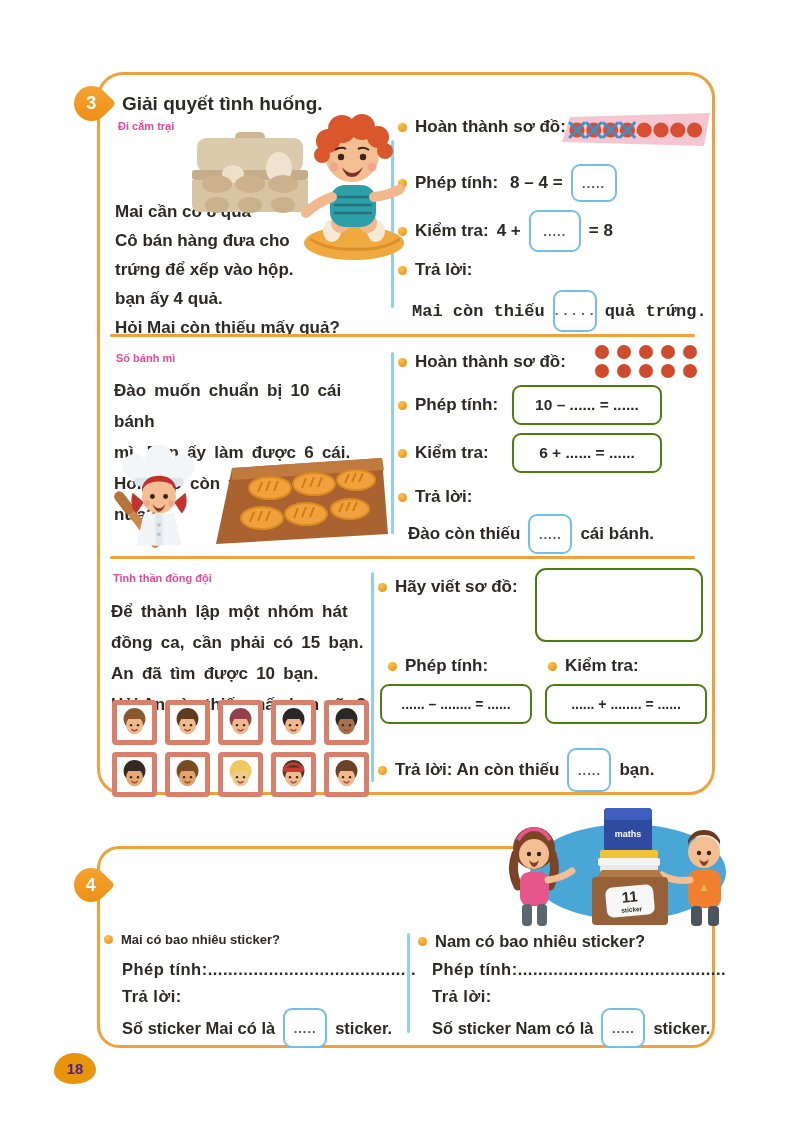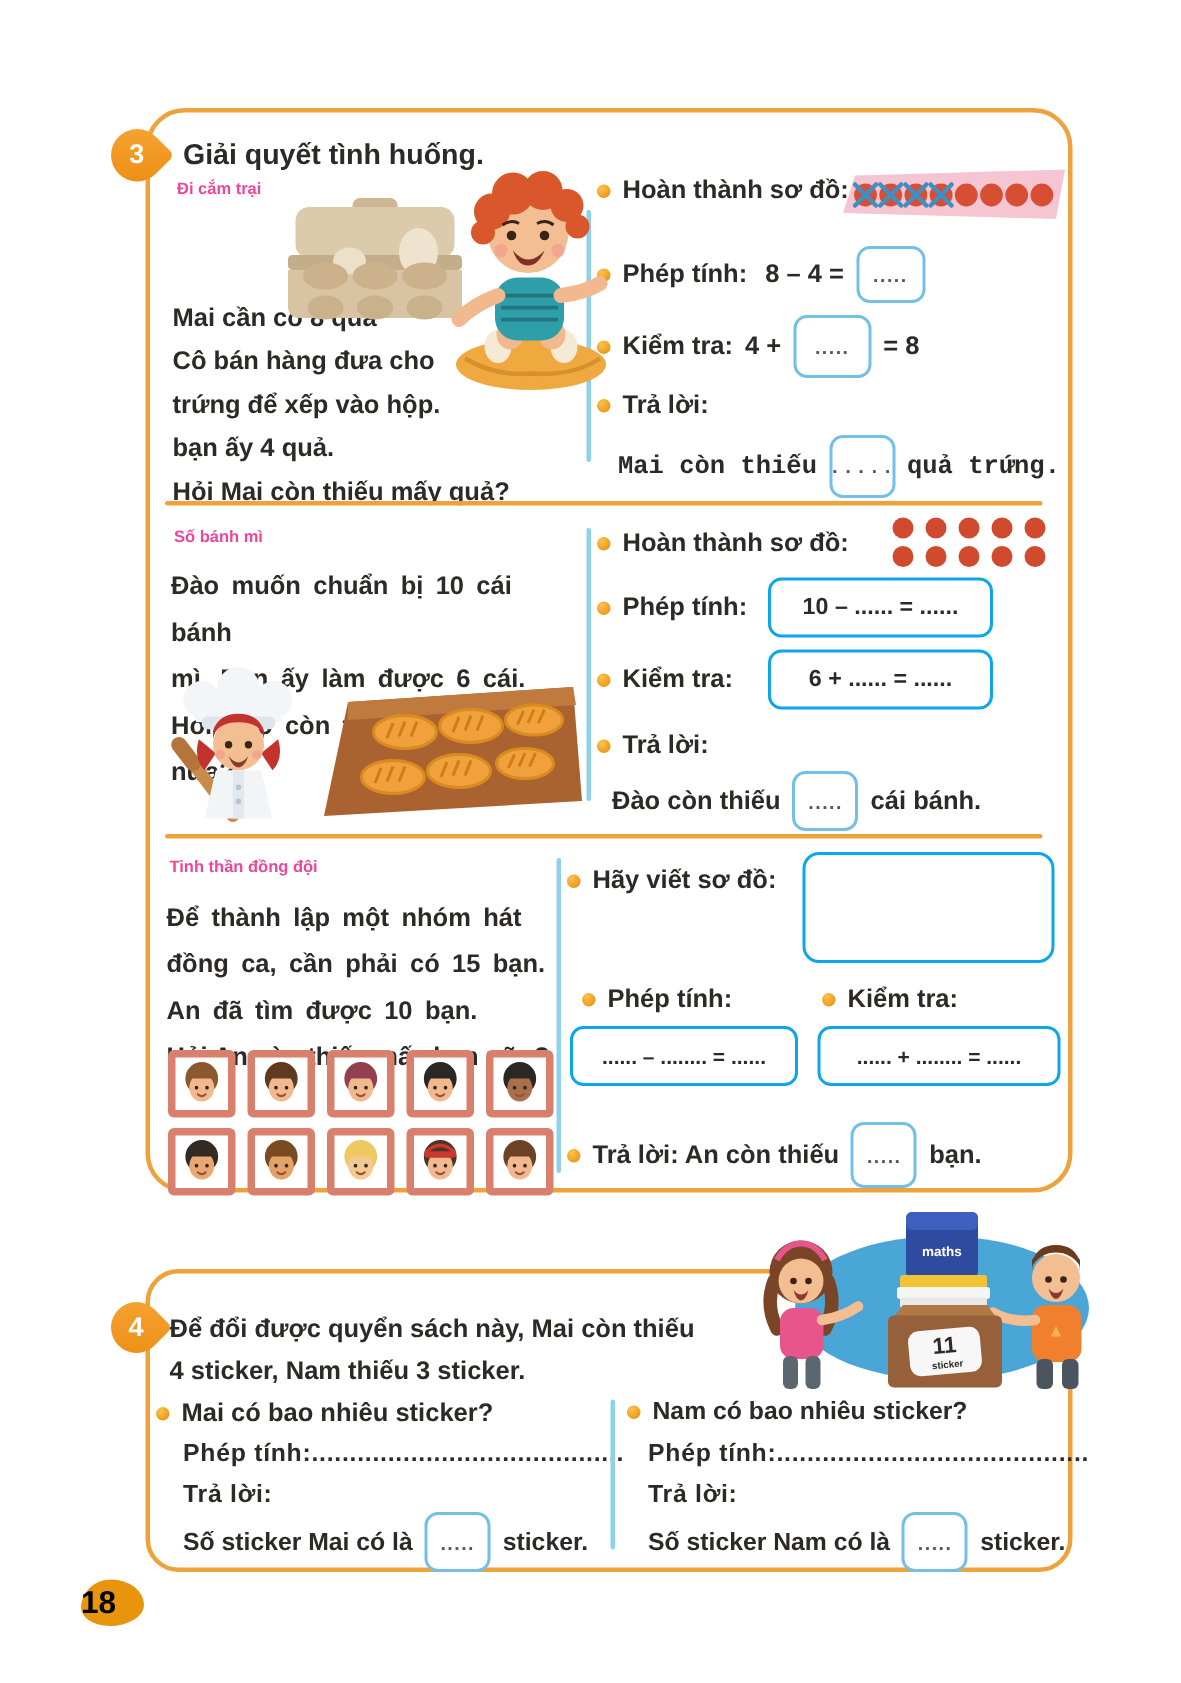--- a/index.html
+++ b/index.html
@@ -12,31 +12,31 @@
   .badge > span { transform:rotate(-45deg); color:#fff; font-weight:bold; font-size:18px; }
   .heading { position:absolute; font-size:19px; font-weight:bold; color:#2d2a26; }
   .sec-title { position:absolute; font-size:11px; font-weight:bold; color:#ec4899; }
   .body-block { position:absolute; font-size:17px; font-weight:bold; color:#2d2a26; }
   .body-block div { line-height:29px; }
   .wide div { word-spacing:3.5px; line-height:31px; }
   .row { position:absolute; display:flex; align-items:center; gap:8px; font-weight:bold; color:#2d2a26; font-size:17px; }
   .bu { width:9px; height:9px; border-radius:50%; background:radial-gradient(circle at 35% 30%, #fdc24a, #e8880c); flex:none; }
   .bbox { display:inline-flex; align-items:center; justify-content:center; border:2px solid #72bfe8; border-radius:9px;
           background:#fff; color:#555; font-weight:bold; font-size:13px; letter-spacing:1px; width:46px; height:38px; }
-  .eqbox { position:absolute; border:2px solid #0ea5e9; border-radius:9px; background:#fff; display:flex;
+  .eqbox { position:absolute; border:2px solid #4d7c0f; border-radius:9px; background:#fff; display:flex;
            align-items:center; justify-content:center; font-weight:bold; color:#2d2a26; font-size:15.5px; }
   .hr { position:absolute; height:3px; background:#efa23b; border-radius:2px; }
   .vr { position:absolute; width:3px; background:#8fd0ec; border-radius:2px; }
   .faces { position:absolute; display:grid; grid-template-columns:repeat(5,45px); gap:7px 8px; }
   .face-cell { width:45px; height:45px; border:5px solid #d8806c; border-radius:4px; background:#fff; }
   .face-cell svg { width:100%; height:100%; display:block; }
   .banner { position:absolute; height:34px; padding:0 20px; background:#f0941f; border-radius:16px 16px 16px 3px;
             display:flex; align-items:center; color:#fff; font-weight:bold; font-size:15.5px; letter-spacing:.3px; z-index:3; }
   .page-num { position:absolute; width:42px; height:31px; background:#e8940c; border-radius:48% 52% 55% 45%/60% 55% 45% 40%;
-              display:flex; align-items:center; justify-content:flex-start; color:#000000; font-weight:bold; font-size:21px; }
+              display:flex; align-items:center; justify-content:center; color:#4c1d95; font-weight:bold; font-size:15px; }
   .illu { position:absolute; z-index:2; }
   .dotline { font-size:16.5px; font-weight:bold; color:#2d2a26; letter-spacing:.5px; }
 </style>
 </head>
 <body>
 
 <div class="page">
 
   <div class="panel" style="left:97px; top:72px; width:618px; height:723px;"></div>
 
@@ -433,26 +433,22 @@
     <rect x="100" y="79" width="76" height="48" rx="4" fill="#96603a"></rect>
     <rect x="114" y="88" width="48" height="30" rx="7" fill="#f7f7f7" transform="rotate(-5 138 103)"></rect>
     <text x="138" y="104" text-anchor="middle" font-size="15" font-weight="bold" fill="#2d2a26" transform="rotate(-5 138 103)">11</text>
     <text x="139" y="114" text-anchor="middle" font-size="6.5" font-weight="bold" fill="#2d2a26" transform="rotate(-5 138 103)">sticker</text>
   </svg>
 
   <div class="badge" style="left:74px; top:868px; width:34px; height:34px;">
     <span>4</span>
   </div>
 
-  <div class="body-block" style="left:113px; top:872px; width:420px;">
-    <div style="line-height:28px;">Để đổi được quyển sách này, Mai còn thiếu</div>
-    <div style="line-height:28px;">4 sticker, Nam thiếu 3 sticker.</div>
-  </div>
-
-  <div class="row" style="left:104px; top:932px; font-size:17px;">
+
+  <div class="row" style="left:104px; top:932px; font-size:13px;">
     <span class="bu"></span>
     <span>Mai có bao nhiêu sticker?</span>
   </div>
   <div class="abs dotline" style="left:122px; top:960px;">Phép tính:.........................................</div>
   <div class="abs dotline" style="left:122px; top:987px;">Trả lời:</div>
   <div class="row" style="left:122px; top:1008px; font-size:16.5px;">
     <span>Số sticker Mai có là</span>
     <span class="bbox" style="width:44px;height:40px;">.....</span>
     <span>sticker.</span>
   </div>

